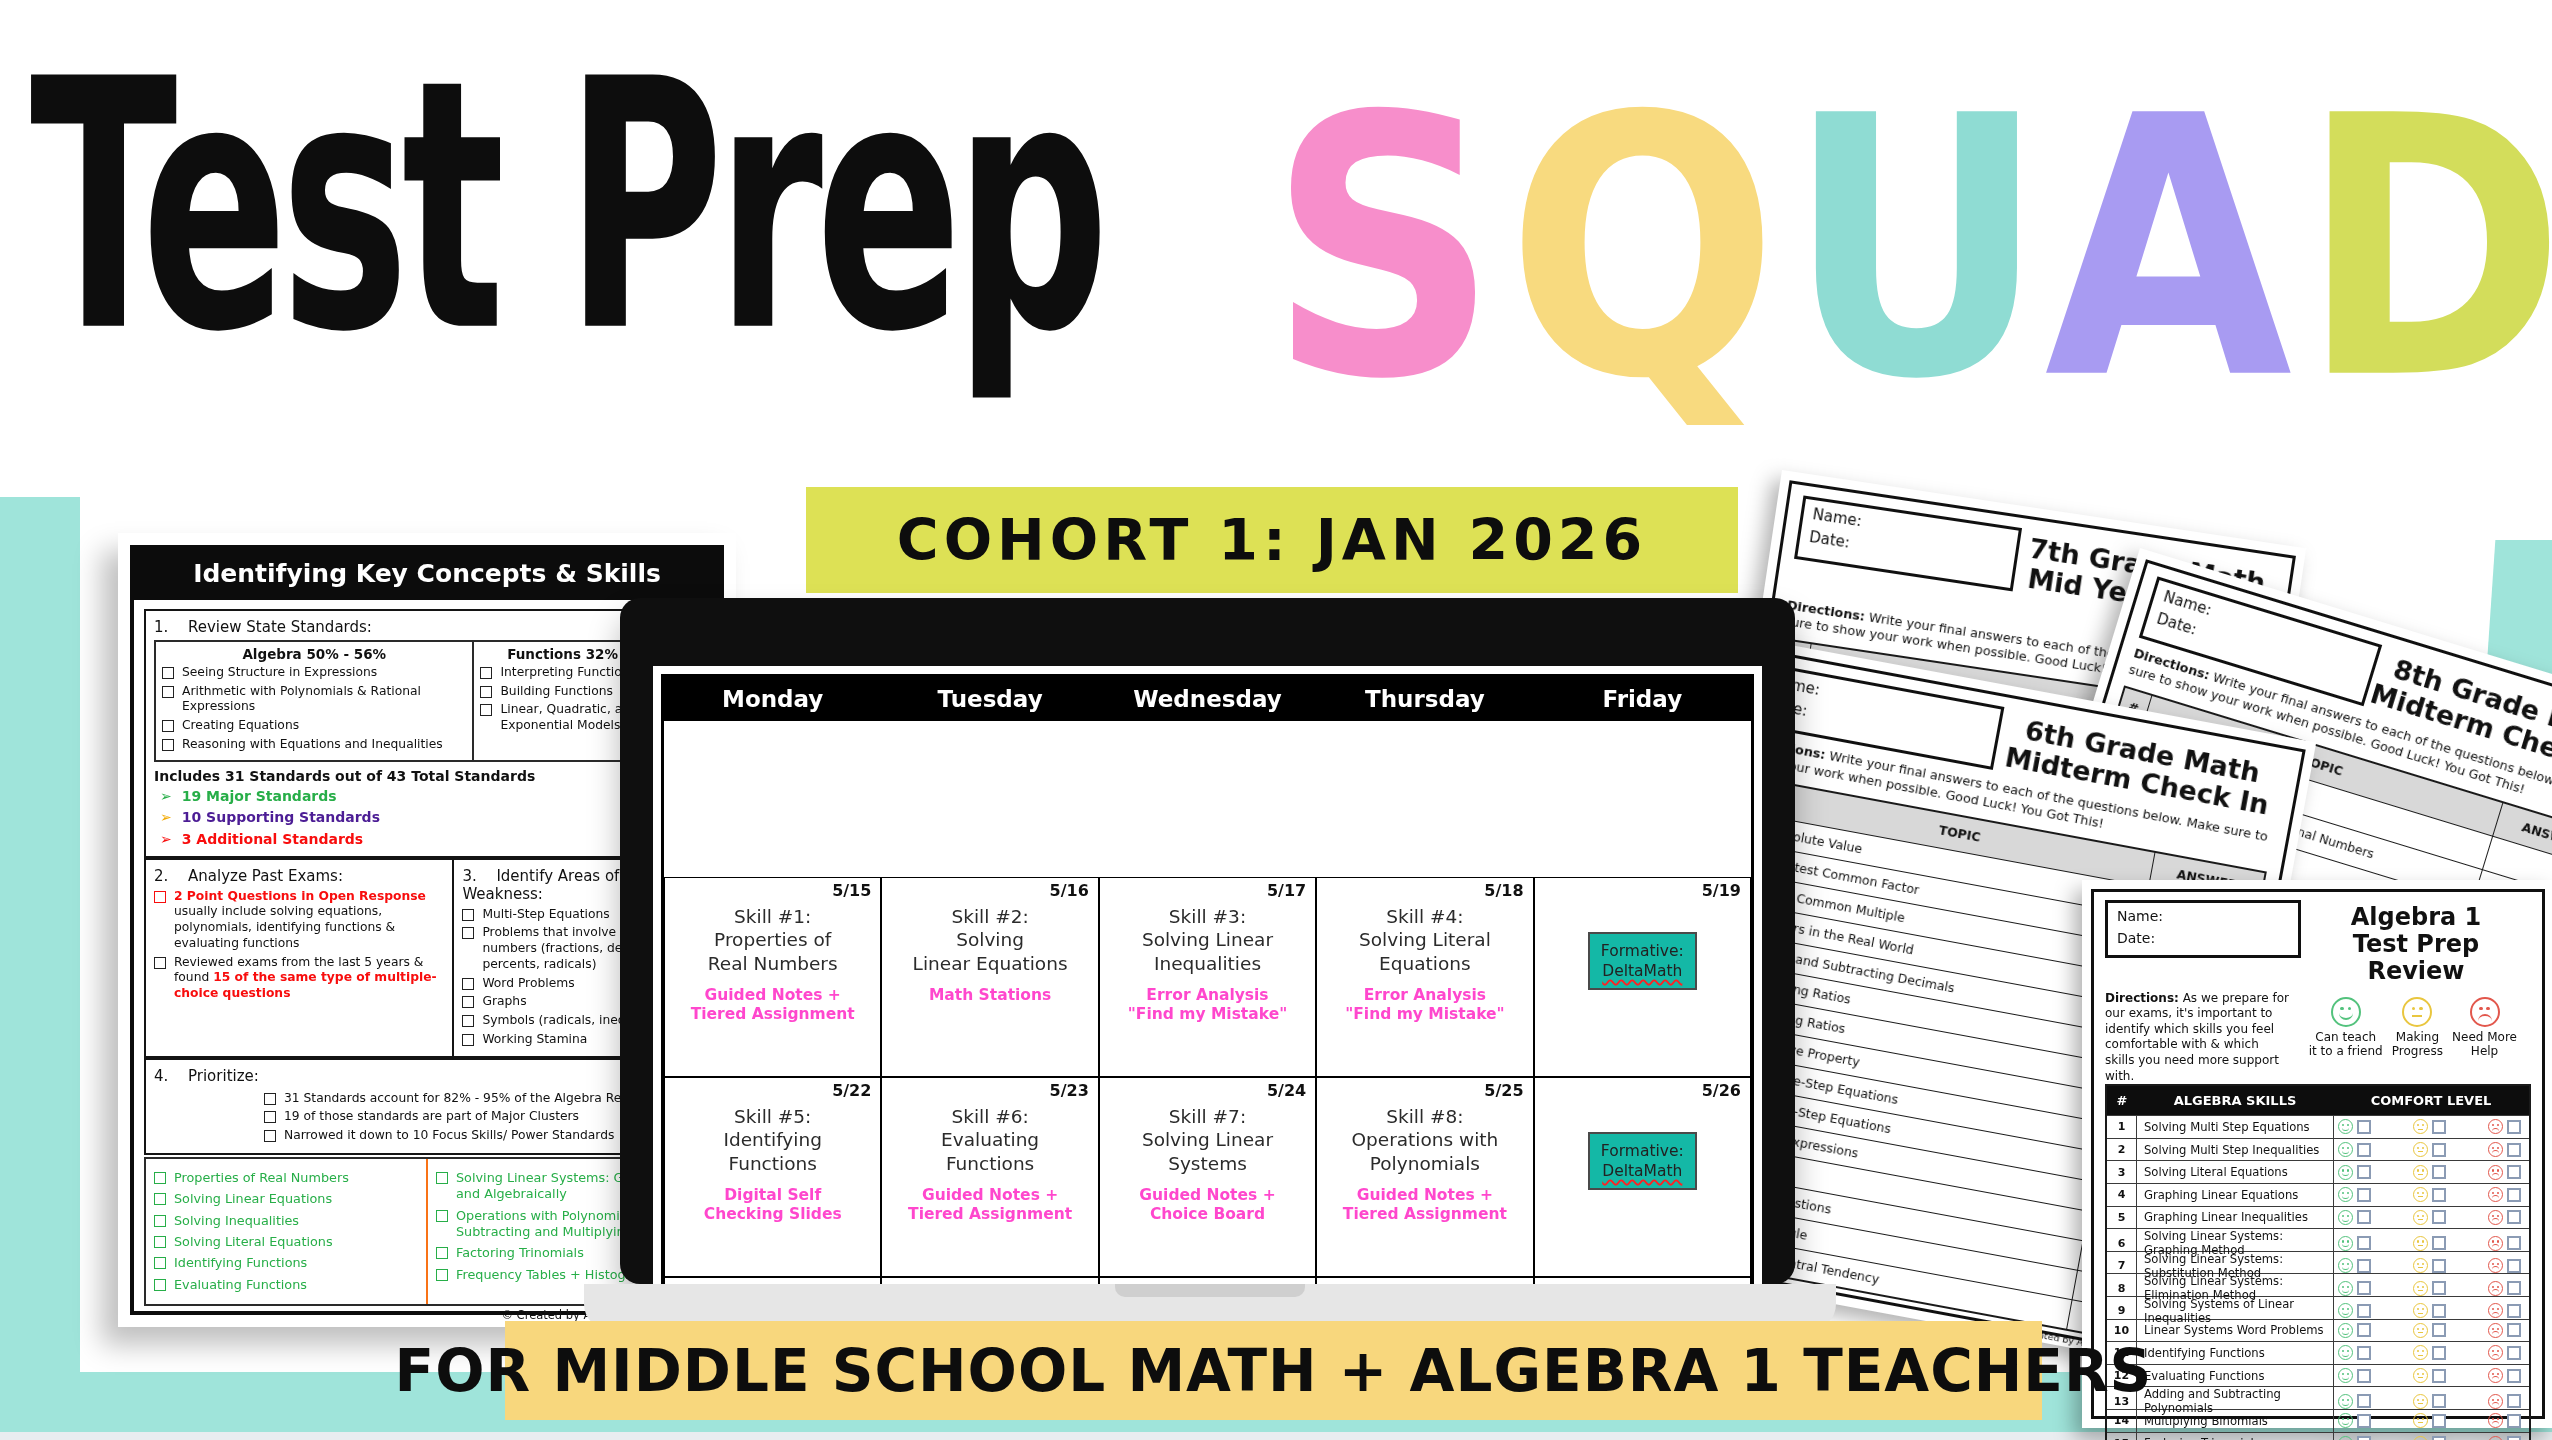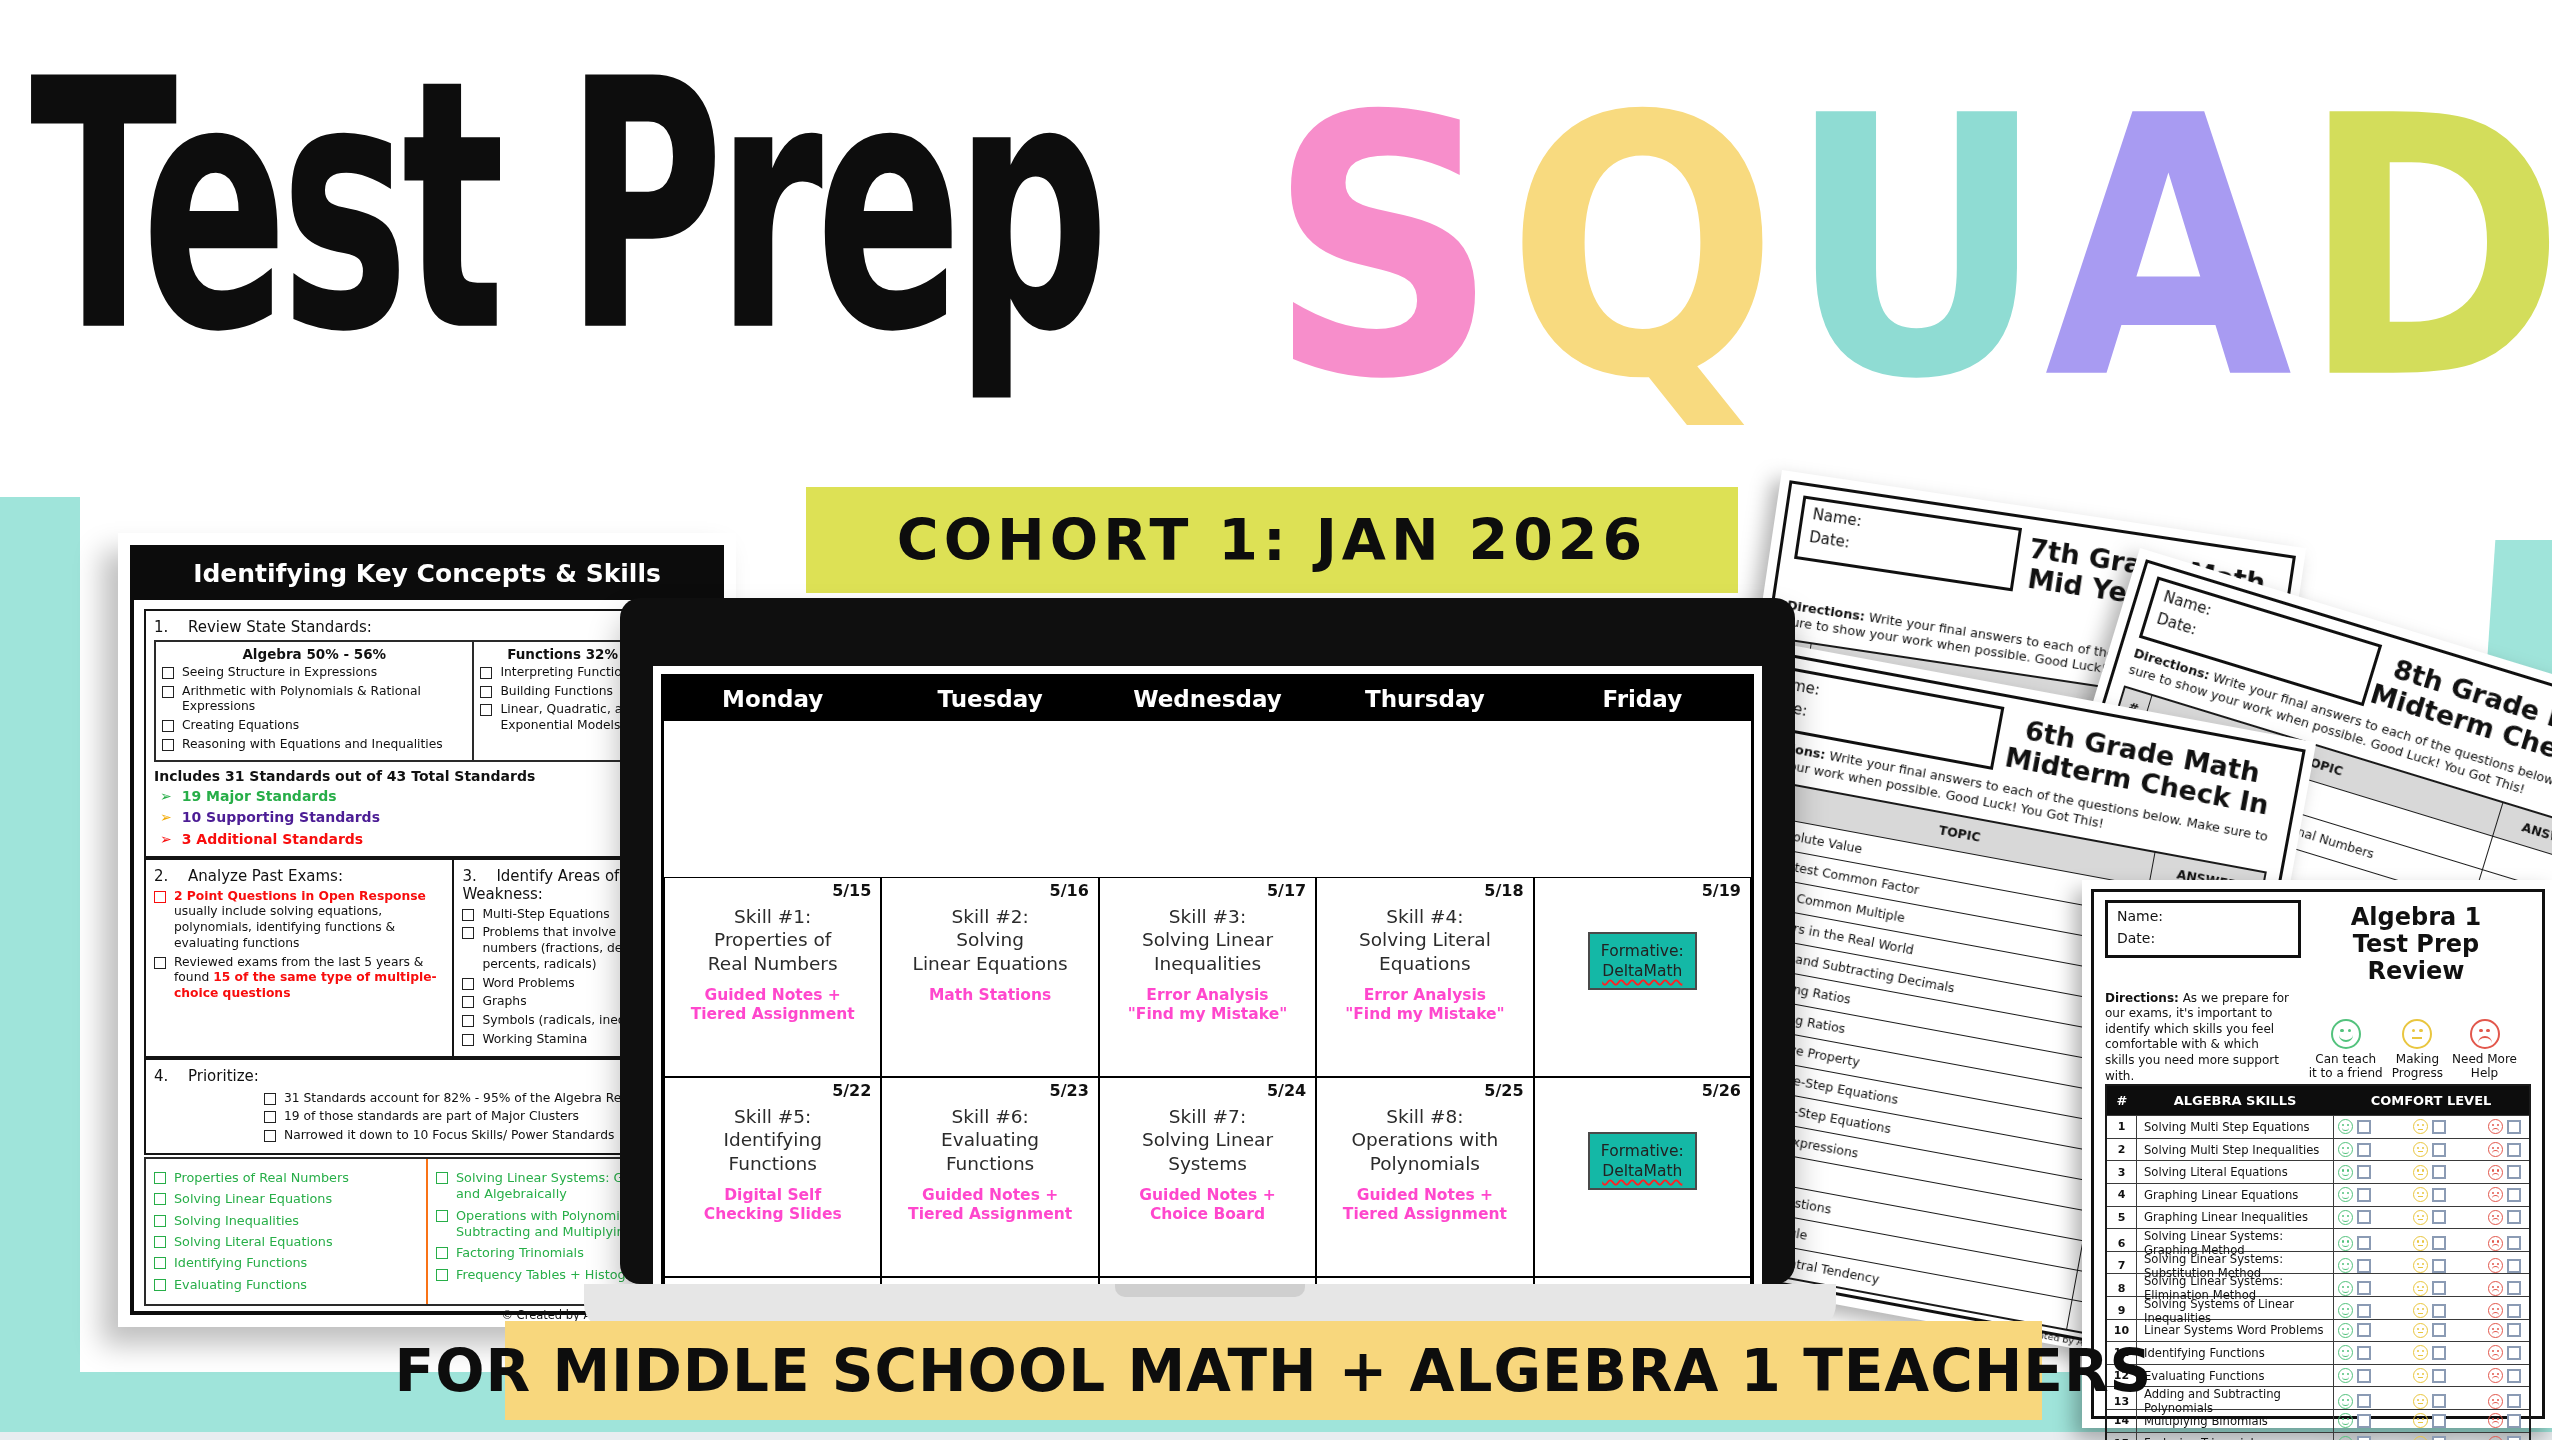--- a/index.html
+++ b/index.html
@@ -101,21 +101,21 @@
   .prow .pc{height:100%;display:flex;align-items:center;box-sizing:border-box;}
   .prow .c1{justify-content:center;font-weight:800;border-right:1.5px solid #1a1a1a;}
   .prow .c2{padding-left:9px;}
   .prow .c3{border-left:1.5px solid #1a1a1a;justify-content:center;}
   .phead{background:#d8d8d8;font-weight:800;}
   .phead .c2{justify-content:center;padding-left:0;}
 
   
   .apaper .ptitle{font-size:24px;}
   .apaper .nbox{font-size:14px;min-height:58px;}
-  .aleg{display:flex;justify-content:space-between;padding:0 14px 0 6px;margin:6px 0 4px 13px;align-items:flex-end;}
+  .aleg{display:flex;justify-content:space-between;padding:0 14px 0 6px;margin:6px 0 4px 13px;}
   .aleg-item{text-align:center;font-size:12px;line-height:1.18;}
   .ahead{display:grid;grid-template-columns:30px 1fr 196px;background:#0d0d0d;color:#fff;
          font-weight:800;font-size:13px;height:29px;align-items:center;}
   .ahead .hc1{text-align:center;}
   .ahead .hc2{text-align:center;}
   .ahead .hc3{text-align:center;}
   .atable{border:2px solid #1a1a1a;}
   .arow{display:grid;grid-template-columns:30px 1fr 196px;height:21.6px;font-size:11.6px;
         border-top:1px solid #3a3a3a;align-items:center;}
   .arow .ac1{text-align:center;font-weight:800;border-right:1px solid #3a3a3a;height:100%;

